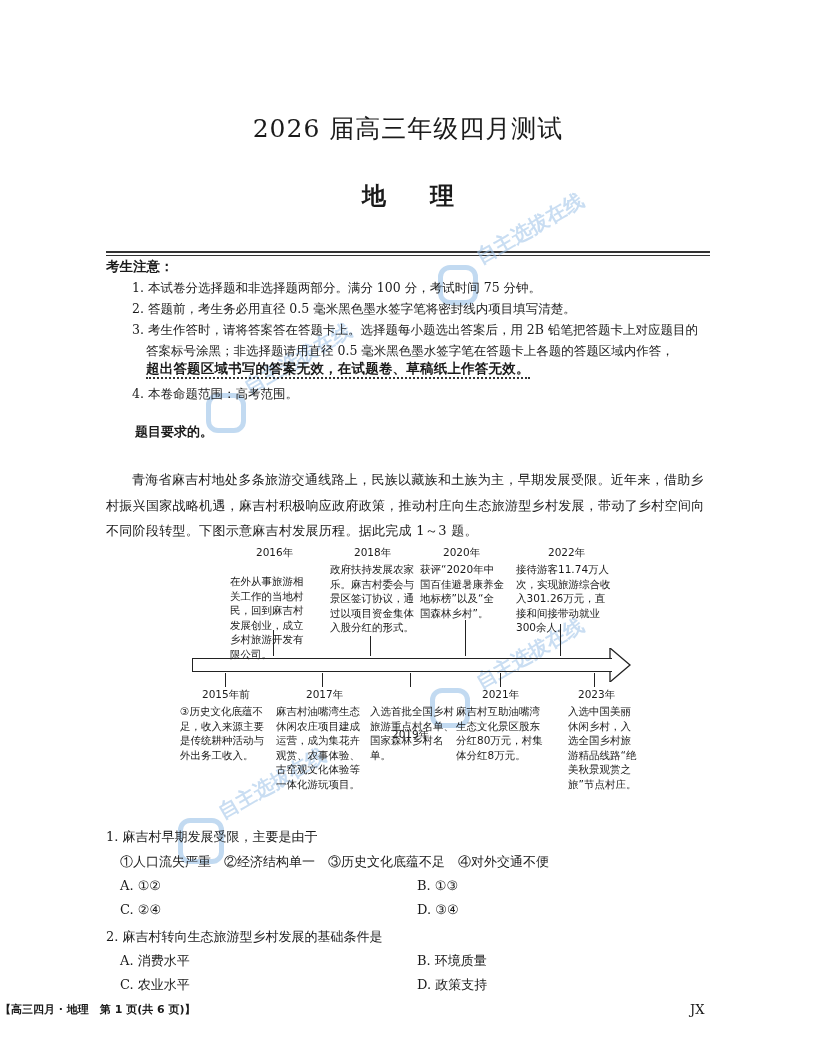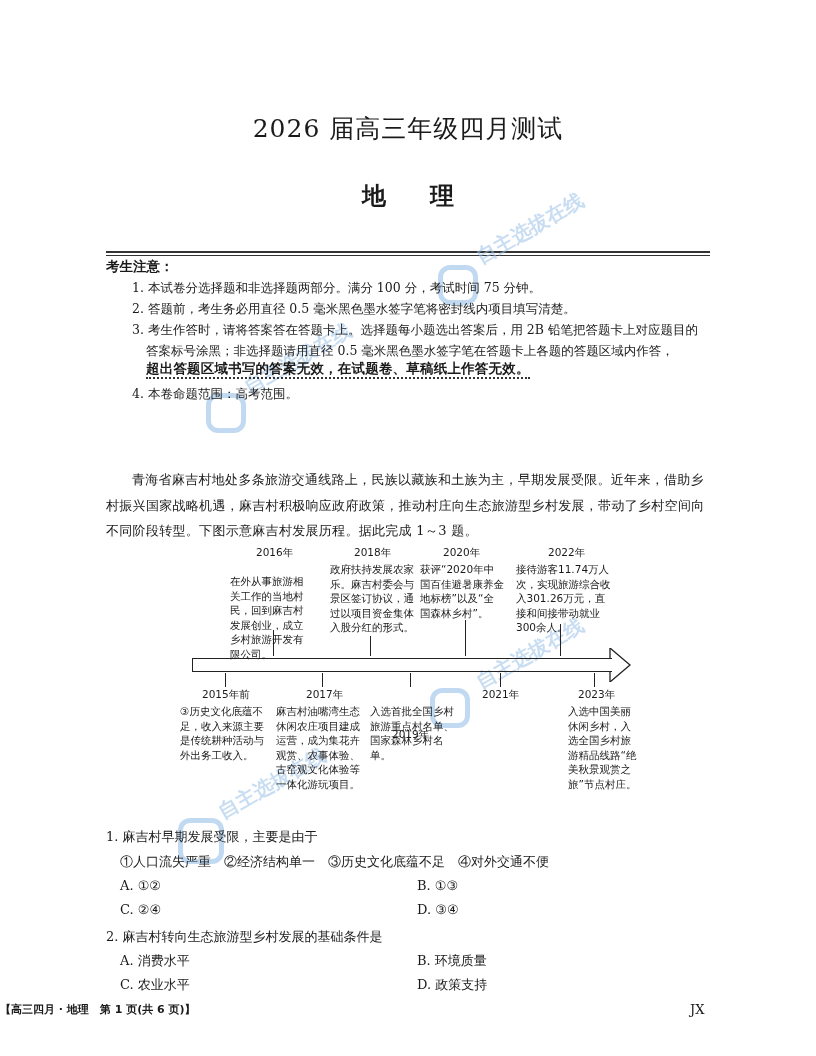--- a/index.html
+++ b/index.html
@@ -51,20 +51,21 @@
 
 <div class="abs notice-title">考生注意：</div>
 <div class="abs notice" style="top:277px;">1. 本试卷分选择题和非选择题两部分。满分 100 分，考试时间 75 分钟。</div>
 <div class="abs notice" style="top:298px;">2. 答题前，考生务必用直径 0.5 毫米黑色墨水签字笔将密封线内项目填写清楚。</div>
 <div class="abs notice" style="top:319px;">3. 考生作答时，请将答案答在答题卡上。选择题每小题选出答案后，用 2B 铅笔把答题卡上对应题目的</div>
 <div class="abs notice" style="left:146px;top:340px;">答案标号涂黑；非选择题请用直径 0.5 毫米黑色墨水签字笔在答题卡上各题的答题区域内作答，</div>
 <div class="abs notice" style="left:146px;top:358px;"><span class="strong dotted">超出答题区域书写的答案无效，在试题卷、草稿纸上作答无效。</span></div>
 <div class="abs notice" style="top:383px;">4. 本卷命题范围：高考范围。</div>
 
 <div class="abs section">
+  <div class="indent">题目要求的。</div>
 </div>
 
 <div class="abs para">青海省麻吉村地处多条旅游交通线路上，民族以藏族和土族为主，早期发展受限。近年来，借助乡村振兴国家战略机遇，麻吉村积极响应政府政策，推动村庄向生态旅游型乡村发展，带动了乡村空间向不同阶段转型。下图示意麻吉村发展历程。据此完成 1～3 题。</div>
 
 <div class="abs tl">
 
   <div class="tl-year" style="left:76px;top:6px;">2016年</div>
   <div class="tl-box" style="left:50px;top:34px;width:82px;">在外从事旅游相关工作的当地村民，回到麻吉村发展创业，成立乡村旅游开发有限公司。</div>
   <div class="tick" style="left:93px;top:90px;height:26px;"></div>
 
@@ -94,20 +95,21 @@
   <div class="tick" style="left:142px;top:133px;height:14px;"></div>
   <div class="tl-year" style="left:126px;top:148px;">2017年</div>
   <div class="tl-box" style="left:96px;top:164px;width:92px;">麻吉村油嘴湾生态休闲农庄项目建成运营，成为集花卉观赏、农事体验、古窑观文化体验等一体化游玩项目。</div>
 
   <div class="tick" style="left:230px;top:133px;height:14px;"></div>
   <div class="tl-year" style="left:212px;top:148px;margin-top:40px;">2019年</div>
   <div class="tl-box" style="left:190px;top:164px;width:84px;">入选首批全国乡村旅游重点村名单、国家森林乡村名单。</div>
 
   <div class="tick" style="left:320px;top:133px;height:14px;"></div>
   <div class="tl-year" style="left:302px;top:148px;">2021年</div>
+  <div class="tl-box" style="left:276px;top:164px;width:88px;">麻吉村互助油嘴湾生态文化景区股东分红80万元，村集体分红8万元。</div>
 
   <div class="tick" style="left:414px;top:133px;height:14px;"></div>
   <div class="tl-year" style="left:398px;top:148px;">2023年</div>
   <div class="tl-box" style="left:388px;top:164px;width:70px;">入选中国美丽休闲乡村，入选全国乡村旅游精品线路“绝美秋景观赏之旅”节点村庄。</div>
 </div>
 
 <div class="abs q" style="top:828px;">1. 麻吉村早期发展受限，主要是由于</div>
 <div class="abs opt" style="left:120px;top:853px;">①人口流失严重　②经济结构单一　③历史文化底蕴不足　④对外交通不便</div>
 <div class="abs opt" style="left:120px;top:878px;">A. ①②</div>
 <div class="abs opt" style="left:417px;top:878px;">B. ①③</div>

